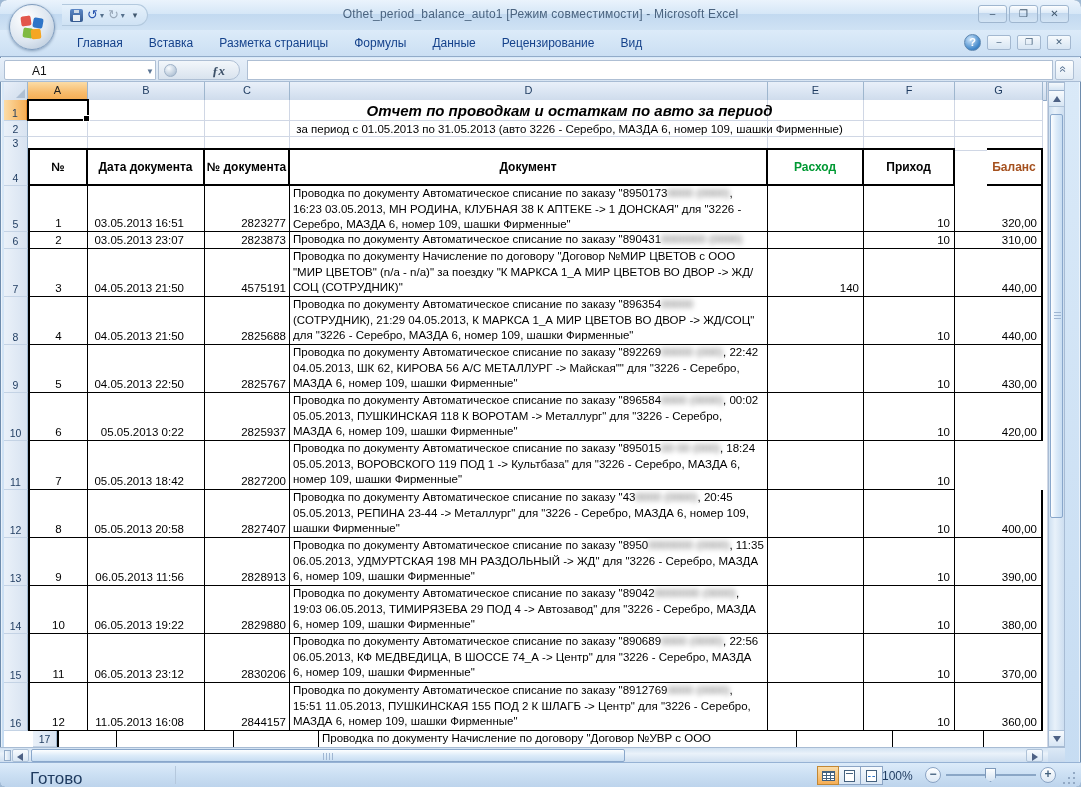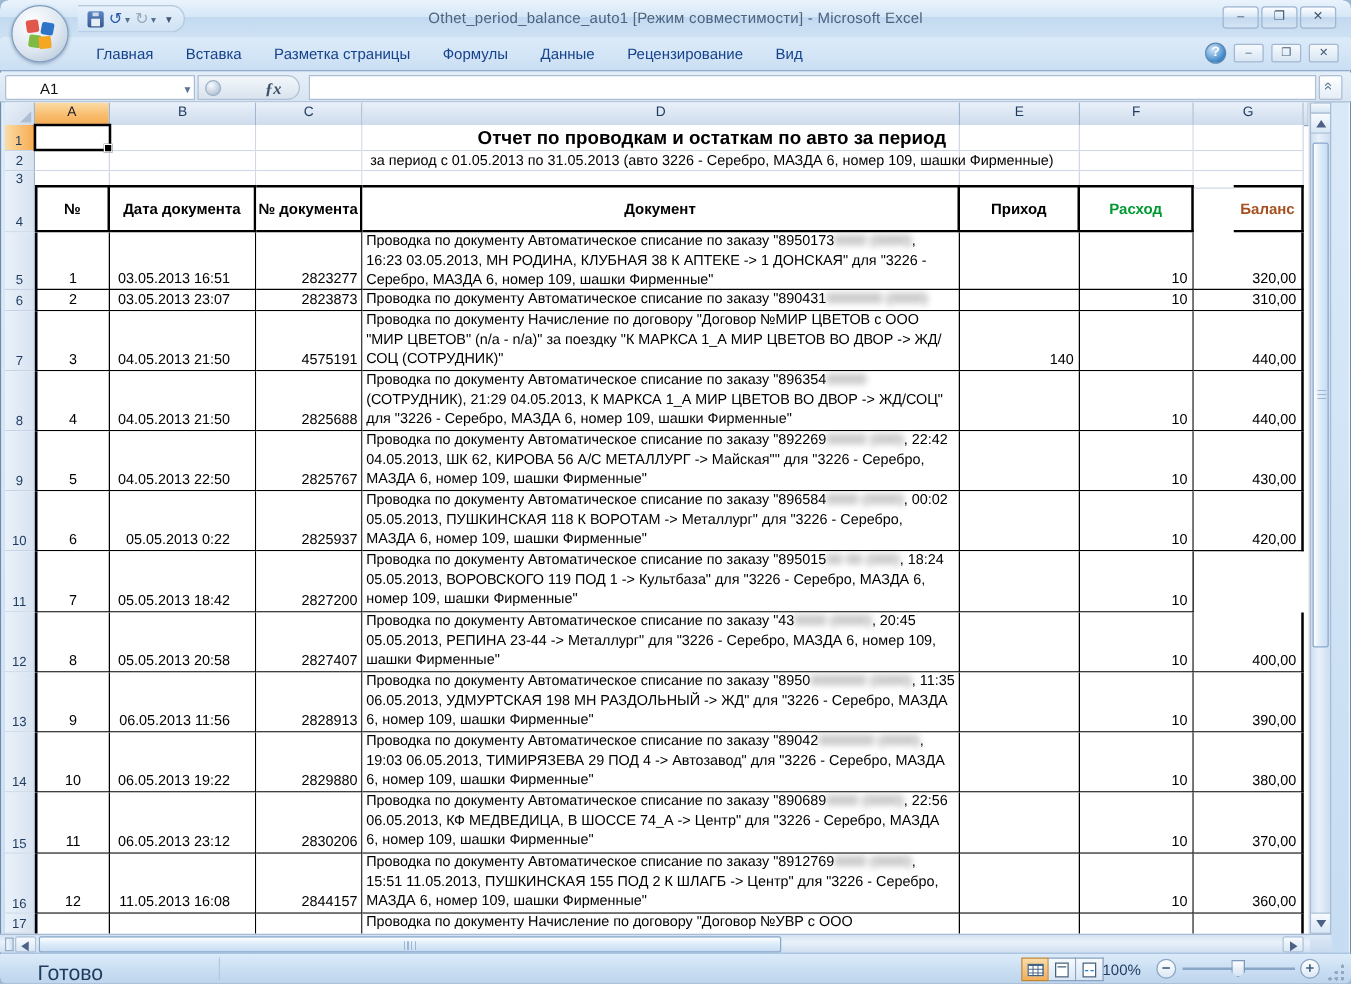--- a/index.html
+++ b/index.html
@@ -107,21 +107,21 @@
   .srow.hdr .cell { border-bottom:2px solid #000; border-top:2px solid #000; border-right:2px solid #000;
     font-size:12px; font-weight:bold; display:flex; align-items:center; justify-content:center;
     text-align:center; line-height:13px; padding:0; }
   .srow.hdr .c-num { border-left:2px solid #000; }
   .hdr-expense { color:var(--green,#009933); }
   .hdr-balance { color:var(--brown,#a5511f);margin-left:32px; }
   .srow.partial .cell { border-bottom:none; }
   .redacted { filter:blur(2.6px); color:#666; }
   
   #sheettitle { position:absolute; left:88px; width:955px; top:19px; height:20px;
-    text-align:center; font-size:15px; font-weight:bold; color:#000; line-height:20px; z-index:5; pointer-events:none; }
+    text-align:center; font-size:15px; font-weight:bold; color:#000; line-height:20px; z-index:5; pointer-events:none;font-style:italic; }
   #sheetsub { position:absolute; left:88px; width:955px; top:40px; height:15px;
     text-align:center; font-size:11.5px; color:#000; line-height:15px; z-index:5; pointer-events:none; }
   #a1sel { position:absolute; left:23px; top:17px; width:62px; height:22px;
     border:2px solid #000; z-index:6; background:transparent; }
   #a1sel:after { content:""; position:absolute; right:-3px; bottom:-3px; width:5px; height:5px;
     background:#000; border:1px solid #fff; }
   
   #vscroll { position:absolute; left:1048px; top:82px; width:17px; height:665px;
     background:linear-gradient(90deg,#cfe0f1,#e8f1fa 40%,#cddef0); border:1px solid #a8bcd4; }
   .vsplit { height:8px; background:linear-gradient(#f4f9fd,#d5e4f3); border-bottom:1px solid #93abc7; }
@@ -296,22 +296,22 @@
           <div class="gcell"></div>
         <div class="gcell"></div>
       </div>
 
       <div class="srow hdr" style="height:38px">
         <div class="rowhdr">4</div>
         <div class="cell c-num">№</div>
         <div class="cell">Дата документа</div>
         <div class="cell">№ документа</div>
         <div class="cell">Документ</div>
+        <div class="cell hdr-expense">Расход</div>
         <div class="cell">Приход</div>
-        <div class="cell hdr-expense">Расход</div>
         <div class="cell hdr-balance c-bal">Баланс</div>
       </div>
 
     <div class="srow" style="height: 46px;">
           <div class="rowhdr">5</div>
           <div class="cell c-num">1</div>
           <div class="cell c-date">03.05.2013 16:51</div>
           <div class="cell c-docnum">2823277</div>
           <div class="cell c-doc"><span>Проводка по документу Автоматическое списание по заказу "8950173</span><span class="redacted">0000 (0000)</span><span>, 16:23 03.05.2013, МН РОДИНА, КЛУБНАЯ 38 К АПТЕКЕ -&gt; 1 ДОНСКАЯ" для "3226 - Серебро, МАЗДА 6, номер 109, шашки Фирменные"</span></div>
           <div class="cell c-in"></div>
@@ -420,21 +420,21 @@
         <div class="srow" style="height: 48px;">
           <div class="rowhdr">16</div>
           <div class="cell c-num">12</div>
           <div class="cell c-date">11.05.2013 16:08</div>
           <div class="cell c-docnum">2844157</div>
           <div class="cell c-doc"><span>Проводка по документу Автоматическое списание по заказу "8912769</span><span class="redacted">0000 (0000)</span><span>, 15:51 11.05.2013, ПУШКИНСКАЯ 155 ПОД 2 К ШЛАГБ -&gt; Центр" для "3226 - Серебро, МАЗДА 6, номер 109, шашки Фирменные"</span></div>
           <div class="cell c-in"></div>
           <div class="cell c-exp">10</div>
           <div class="cell c-bal">360,00</div>
         </div>
-        <div class="srow partial" style="height: 16px;">
+        <div class="srow partial" style="height: 16px; margin-left: 29px;">
           <div class="rowhdr">17</div>
           <div class="cell c-num"></div>
           <div class="cell c-date"></div>
           <div class="cell c-docnum"></div>
           <div class="cell c-doc"><span>Проводка по документу Начисление по договору "Договор №УВР с ООО</span></div>
           <div class="cell c-in"></div>
           <div class="cell c-exp"></div>
           <div class="cell c-bal"></div>
         </div>
       </div>

